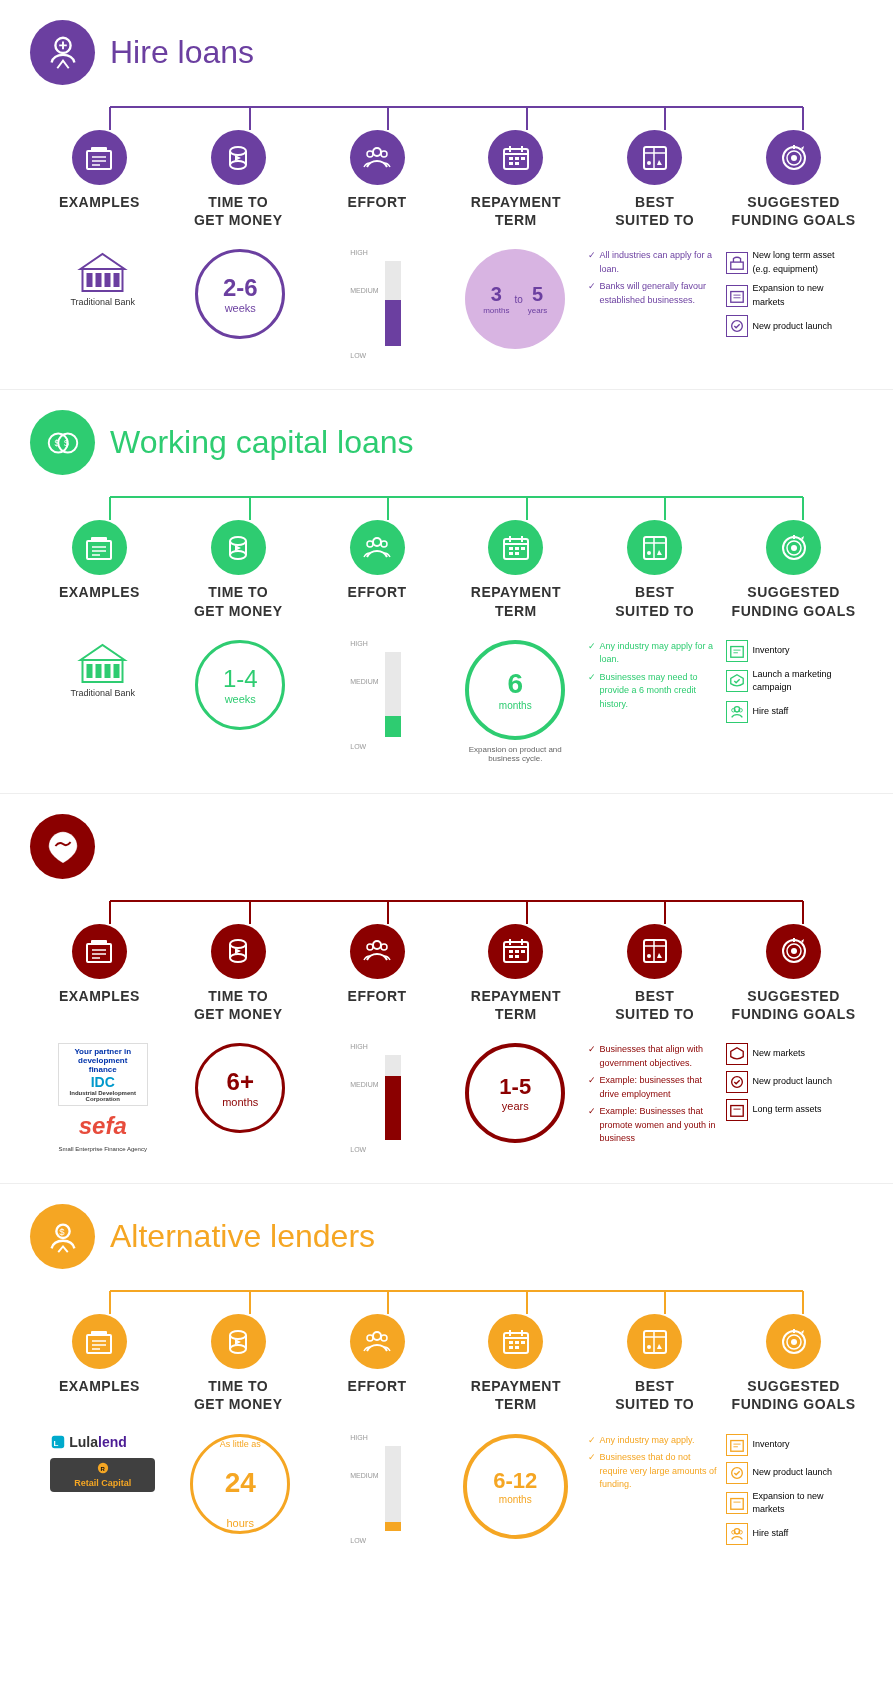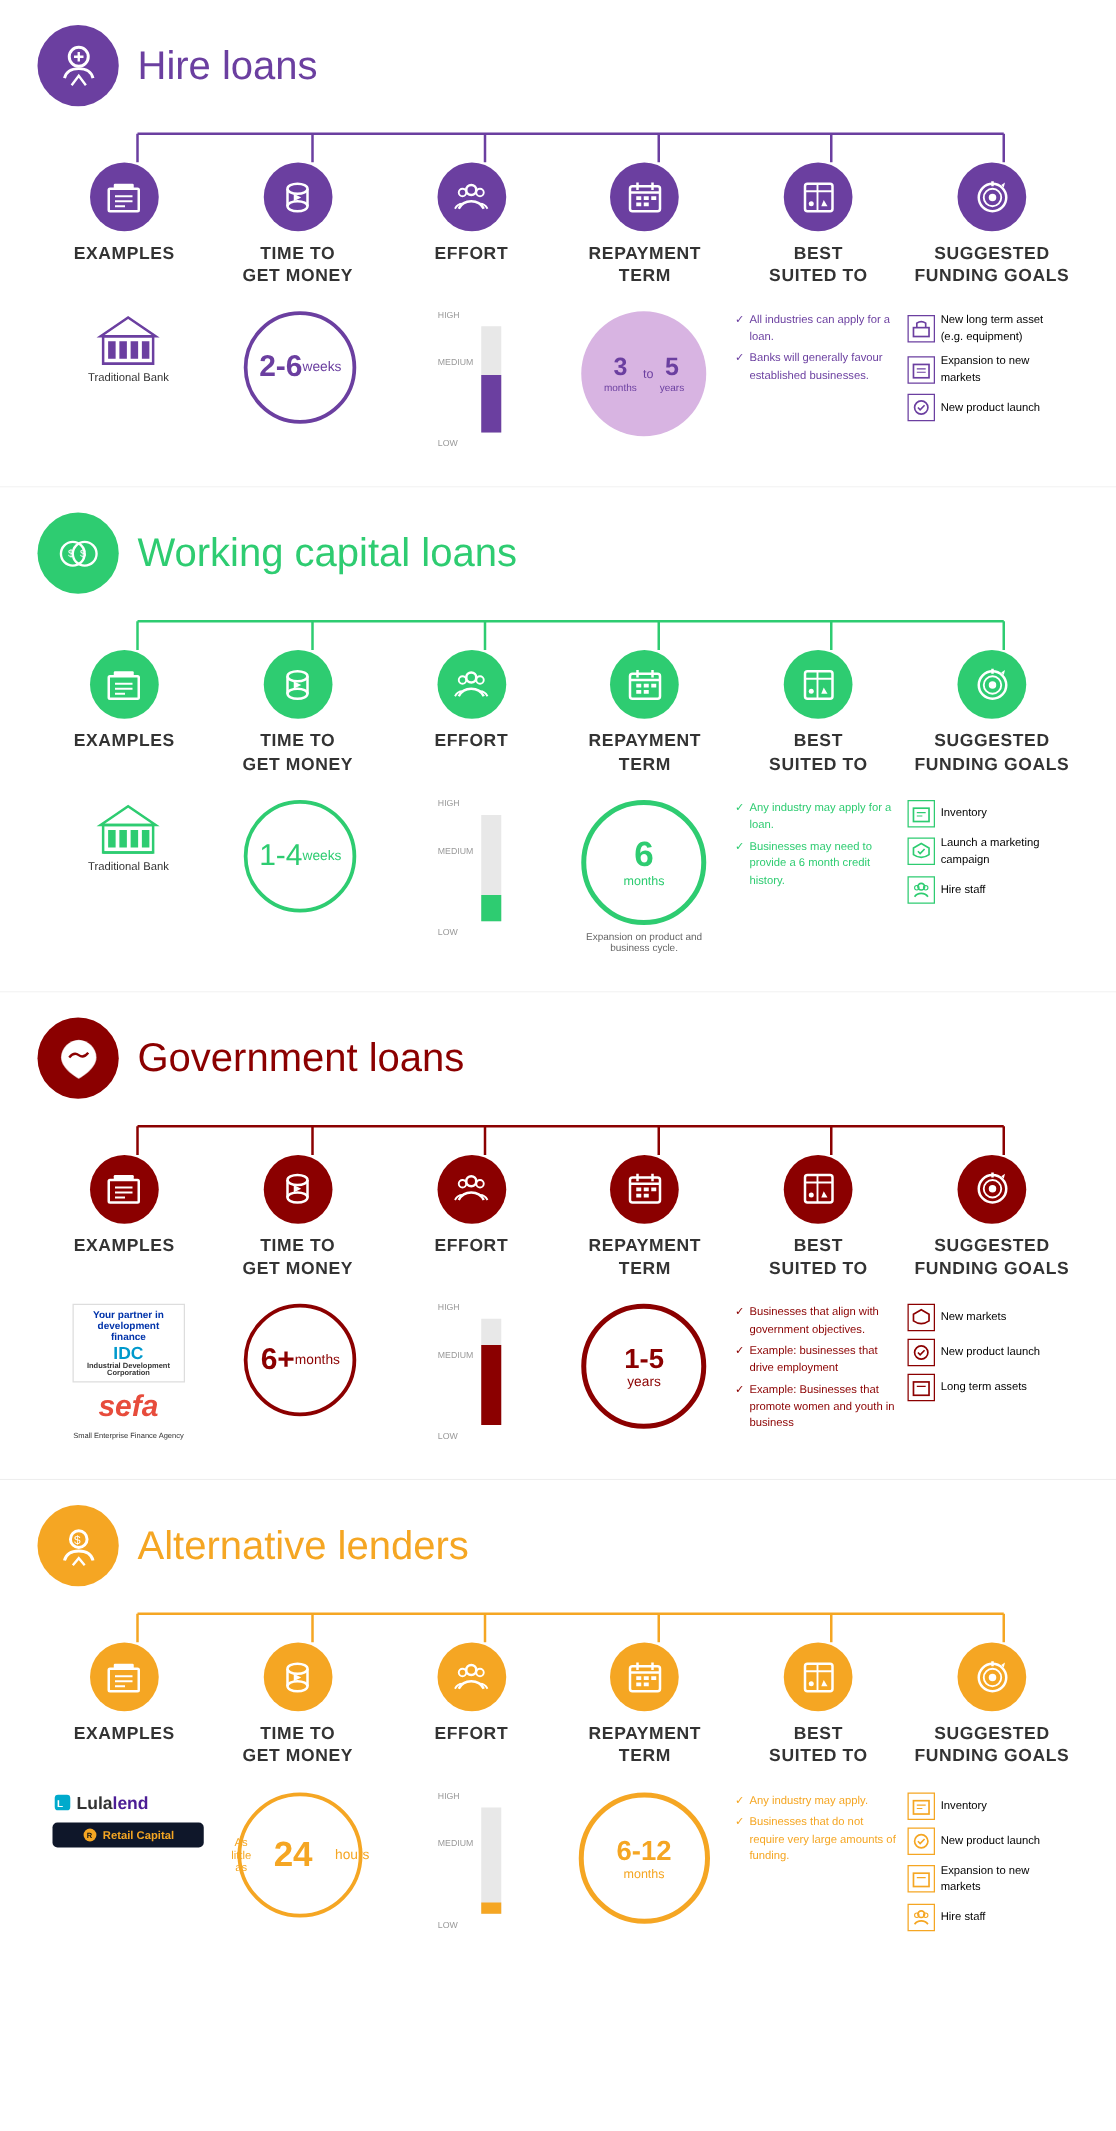--- a/index.html
+++ b/index.html
@@ -117,21 +117,21 @@
       padding: 0 4px;
     }
 
     
     .time-circle {
       width: 85px;
       height: 85px;
       border-radius: 50%;
       border: 3px solid;
       display: flex;
-      flex-direction: row;
+      flex-direction: column;
       align-items: center;
       justify-content: center;
     }
 
     
     .suited-list {
       text-align: left;
       font-size: 9px;
       line-height: 1.5;
     }
@@ -590,21 +590,20 @@
 
 <div class="section govt-loans">
   <div class="section-header">
     <div class="section-icon" style="background:#8b0000;">
       <svg viewBox="0 0 40 40" width="38" height="38" fill="white">
         <path d="M20 5 C28 5 35 12 35 20 C35 30 20 38 20 38 C20 38 5 30 5 20 C5 12 12 5 20 5Z" fill="white"></path>
         <path d="M20 5 C28 5 35 12 35 20 C35 30 20 38 20 38 C20 38 5 30 5 20 C5 12 12 5 20 5Z" fill="none" stroke="rgba(139,0,0,0.3)" stroke-width="1"></path>
         <path d="M12 20 Q16 15 20 18 Q24 21 28 16" fill="none" stroke="#8b0000" stroke-width="2"></path>
       </svg>
     </div>
-    <div class="section-title" style="color:#8b0000;">Government loans</div>
   </div>
 
   <svg width="833" height="25" style="display:block; margin-left:10px;">
     <line x1="70" y1="2" x2="763" y2="2" stroke="#8b0000" stroke-width="2"></line>
     <line x1="70" y1="2" x2="70" y2="25" stroke="#8b0000" stroke-width="2"></line>
     <line x1="210" y1="2" x2="210" y2="25" stroke="#8b0000" stroke-width="2"></line>
     <line x1="348" y1="2" x2="348" y2="25" stroke="#8b0000" stroke-width="2"></line>
     <line x1="487" y1="2" x2="487" y2="25" stroke="#8b0000" stroke-width="2"></line>
     <line x1="625" y1="2" x2="625" y2="25" stroke="#8b0000" stroke-width="2"></line>
     <line x1="763" y1="2" x2="763" y2="25" stroke="#8b0000" stroke-width="2"></line>
@@ -890,21 +889,21 @@
 
     <div class="data-col">
       <div style="display:flex;flex-direction:column;align-items:flex-start;gap:8px;">
         <div style="display:flex;align-items:center;gap:3px;">
           <svg viewBox="0 0 18 18" width="16" height="16">
               <rect x="2" y="2" width="14" height="14" rx="3" fill="#00aacc"></rect>
               <text x="4" y="13" font-size="9" fill="white" font-weight="bold">L</text>
             </svg>
           <span style="font-size:14px;font-weight:700;color:#333;">Lula<span style="color:#4c1d95;">lend</span></span>
         </div>
-        <div style="background:#0f172a;color:#f5a623;font-size:9px;font-weight:700;padding:4px 24px;border-radius:4px;display:flex;align-items:center;gap:4px;">
+        <div style="background:#404040;color:#f5a623;font-size:9px;font-weight:700;padding:4px 24px;border-radius:4px;display:flex;align-items:center;gap:4px;flex-direction:column;">
           <svg viewBox="0 0 14 14" width="12" height="12">
               <circle cx="7" cy="7" r="6" fill="#f5a623"></circle>
               <text x="4" y="10" font-size="7" fill="#111" font-weight="bold">R</text>
             </svg>
           <span>Retail Capital</span>
         </div>
       </div>
     </div>
 
     <div class="data-col">

